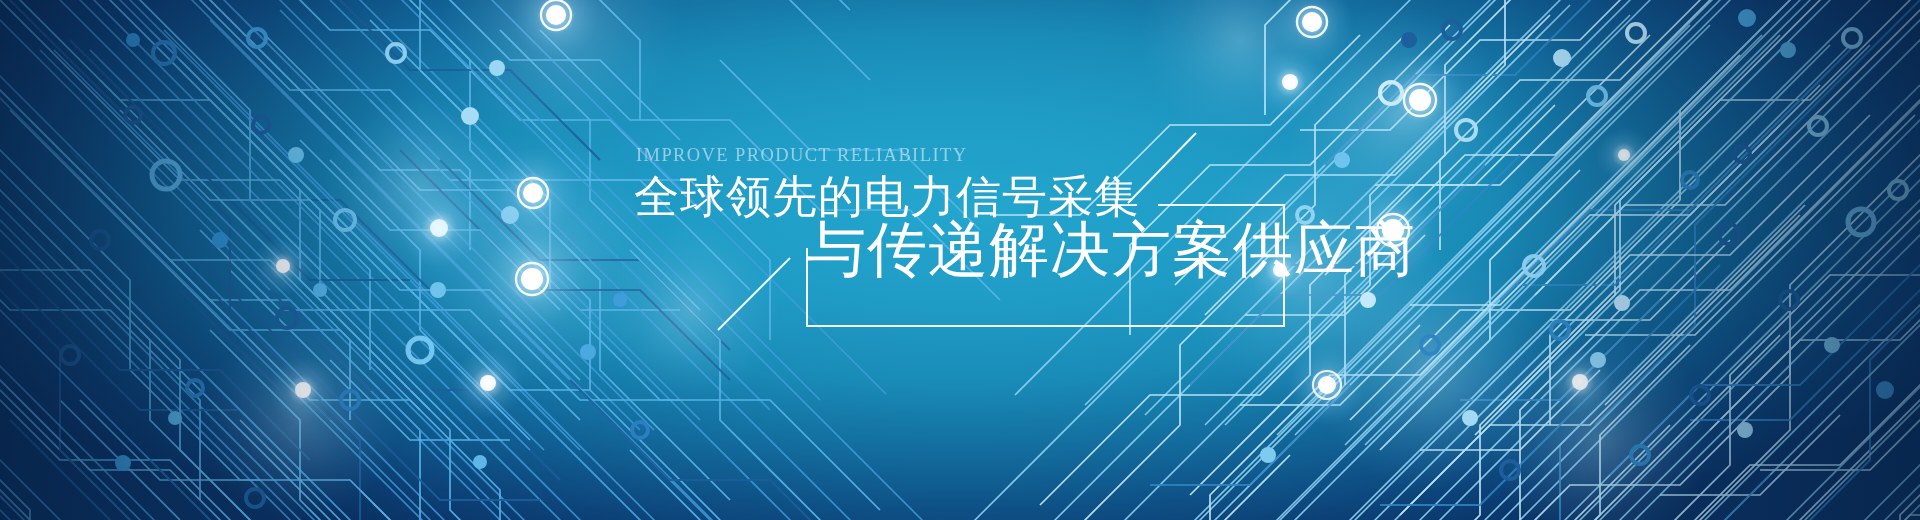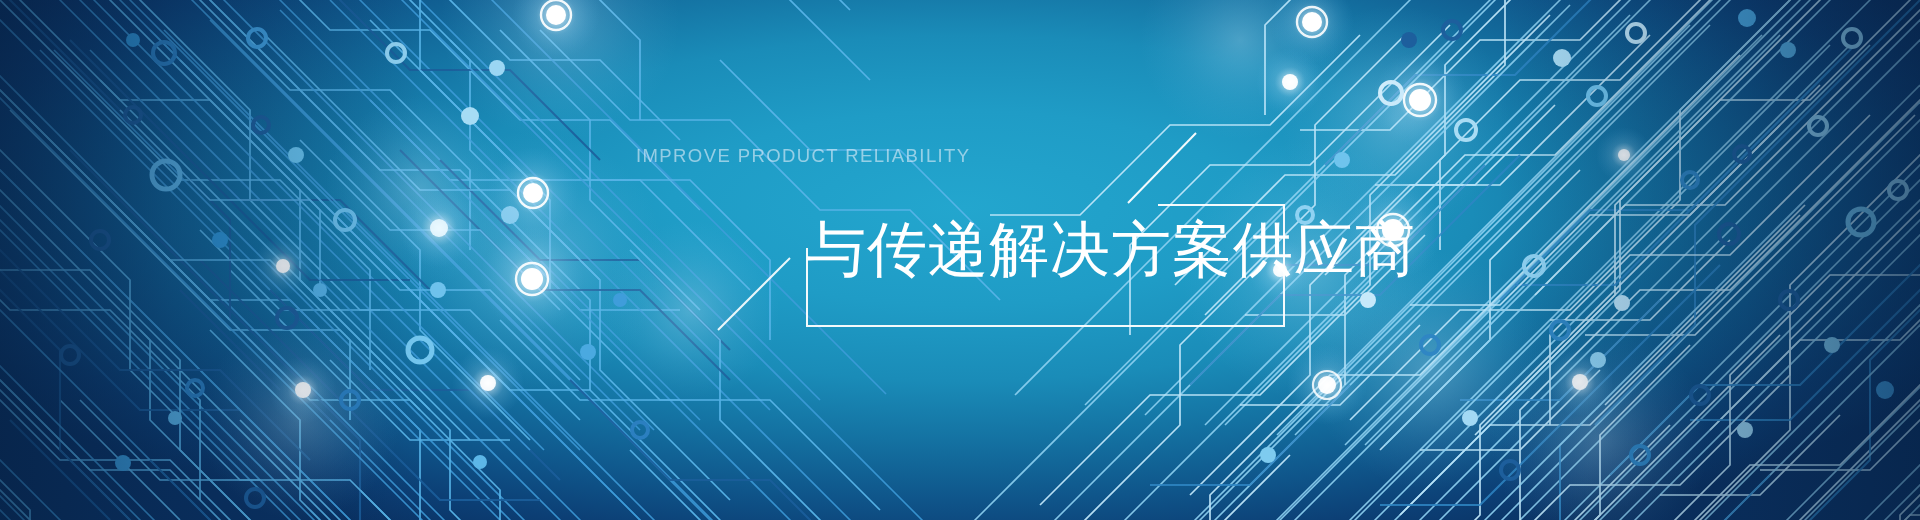--- a/index.html
+++ b/index.html
@@ -8,21 +8,21 @@
     padding: 0;
     background: #0b2f5c;
   }
   * { box-sizing: border-box; }
 
   .banner {
     position: relative;
     width: 1920px;
     height: 520px;
     overflow: hidden;
-    font-family: Liberation Sans, sans-serif;
+    font-family: Liberation Serif, serif;
     background:
       radial-gradient(ellipse 58% 72% at 50% 40%,
         #23a6ce 0%,
         #1f9cc6 26%,
         #1a8cb8 46%,
         #1472a2 62%,
         #0f558a 78%,
         #0c3f75 90%,
         #0a3264 100%),
       linear-gradient(90deg, #0a2f5f 0%, #12538a 22%, #1a8cb8 48%, #12538a 78%, #0a2f5f 100%);
@@ -374,18 +374,19 @@
     </g>
 
     <path d="M1128,203 L1196,133" stroke="#ffffff" stroke-width="2" fill="none" opacity="0.95"></path>
 
     <path d="M718,330 L790,258" stroke="#ffffff" stroke-width="2" fill="none" opacity="0.9"></path>
   </svg>
 
   <div class="content">
     <div class="eyebrow">IMPROVE PRODUCT RELIABILITY</div>
 
+    <div class="headline-1">全球领先的电力信号采集</div>
 
     <div class="headline-2">与传递解决方案供应商</div>
 
   </div>
 
 </div>
 
 </body></html>

